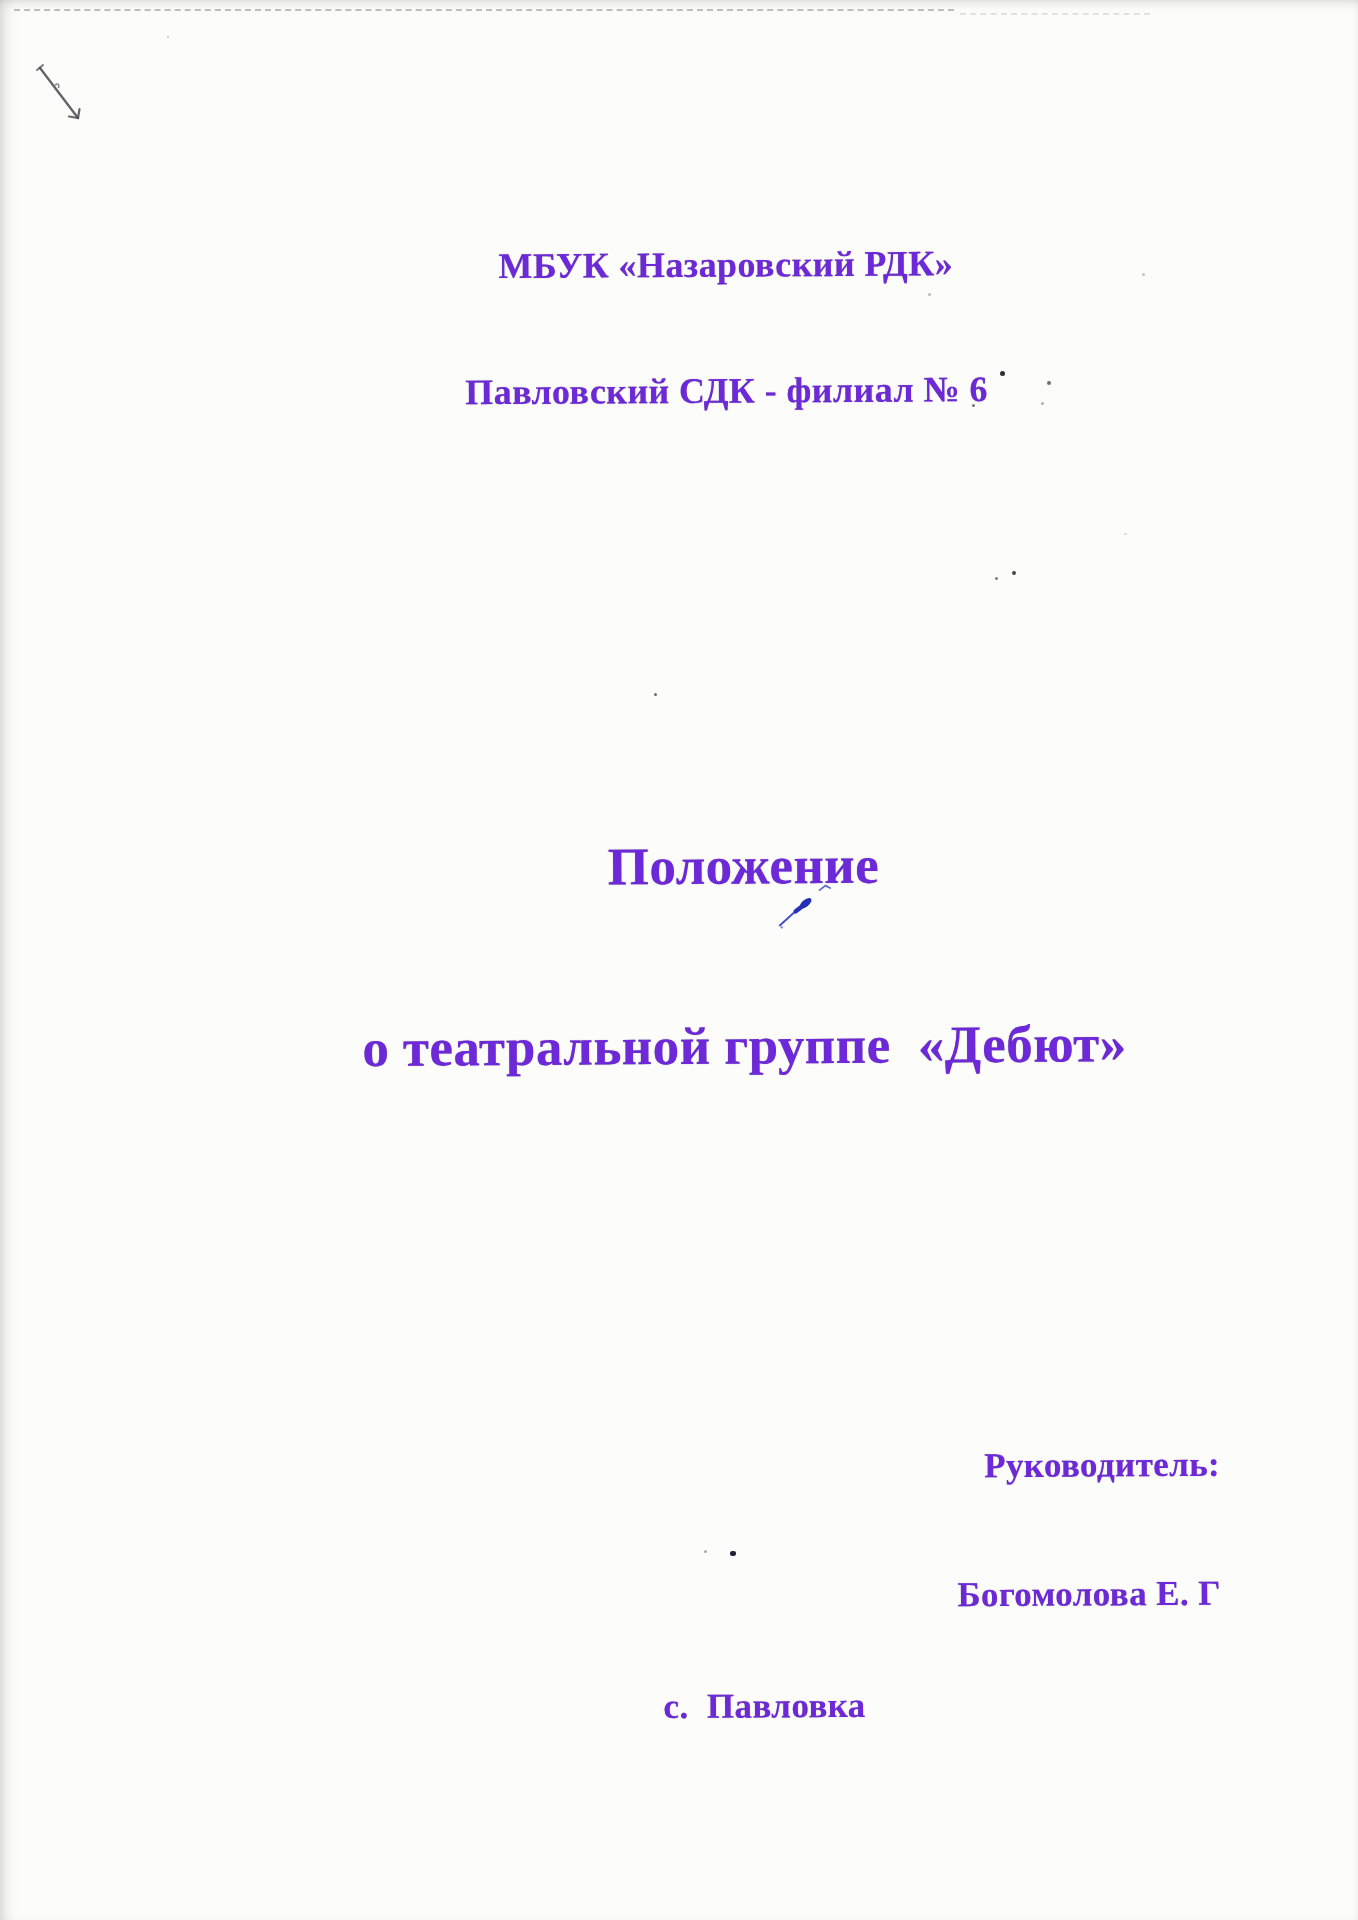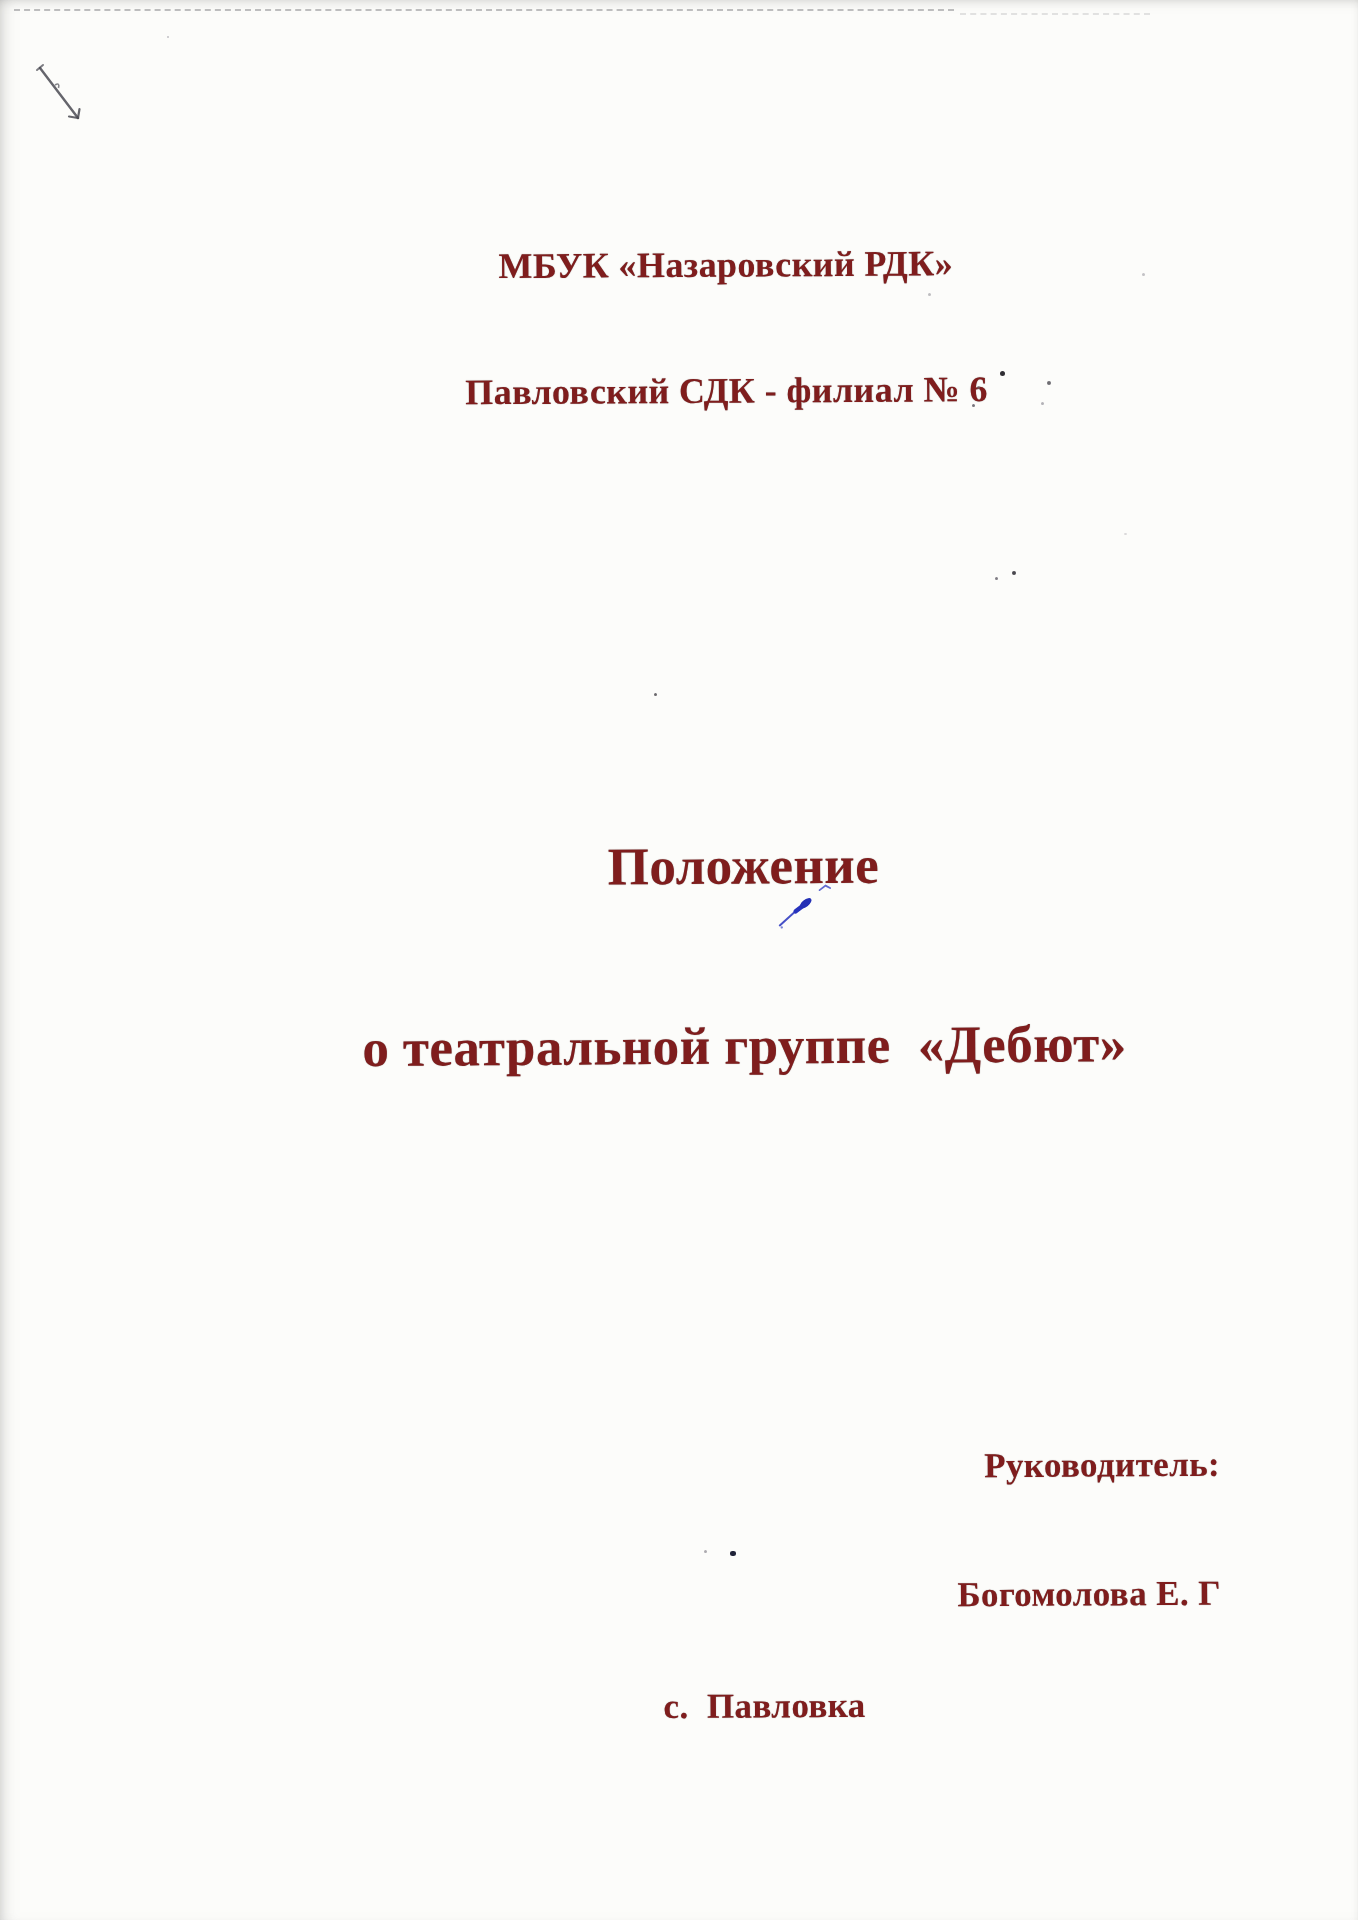--- a/index.html
+++ b/index.html
@@ -11,21 +11,21 @@
     position: relative;
     width: 1358px;
     height: 1920px;
     margin: 0 auto;
     background: #fcfcfa;
     overflow: hidden;
     box-shadow: inset 12px 0 18px -14px rgba(120,120,118,.55),
                 inset 0 10px 14px -12px rgba(140,140,138,.5),
                 inset -6px 0 10px -9px rgba(160,160,158,.35);
     font-family: "Liberation Serif", "DejaVu Serif", serif;
-    color: #7f1d1d;
+    color: #6d28d9;
   }
   .content {
     position: absolute;
     inset: 0;
     transform: rotate(-0.35deg);
     transform-origin: 50% 50%;
   }
   .txt {
     position: absolute;
     font-weight: bold;

